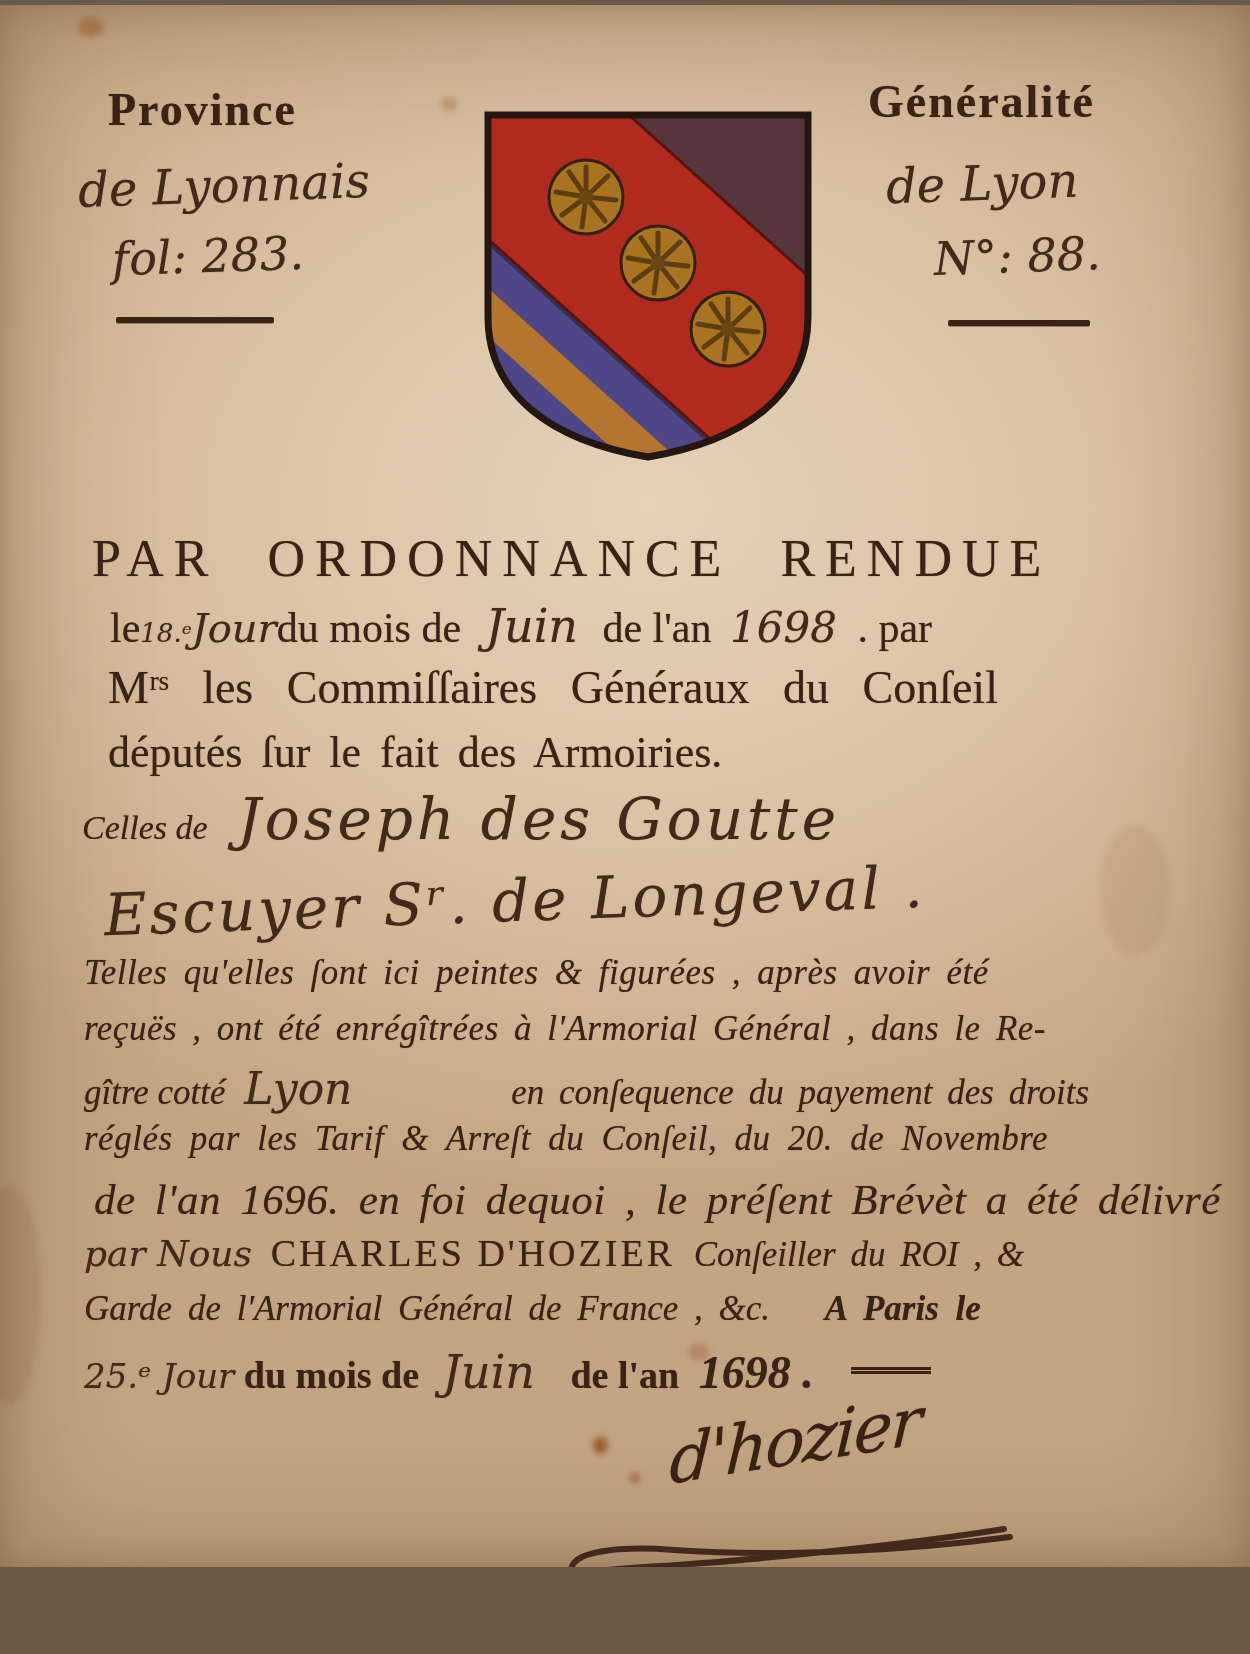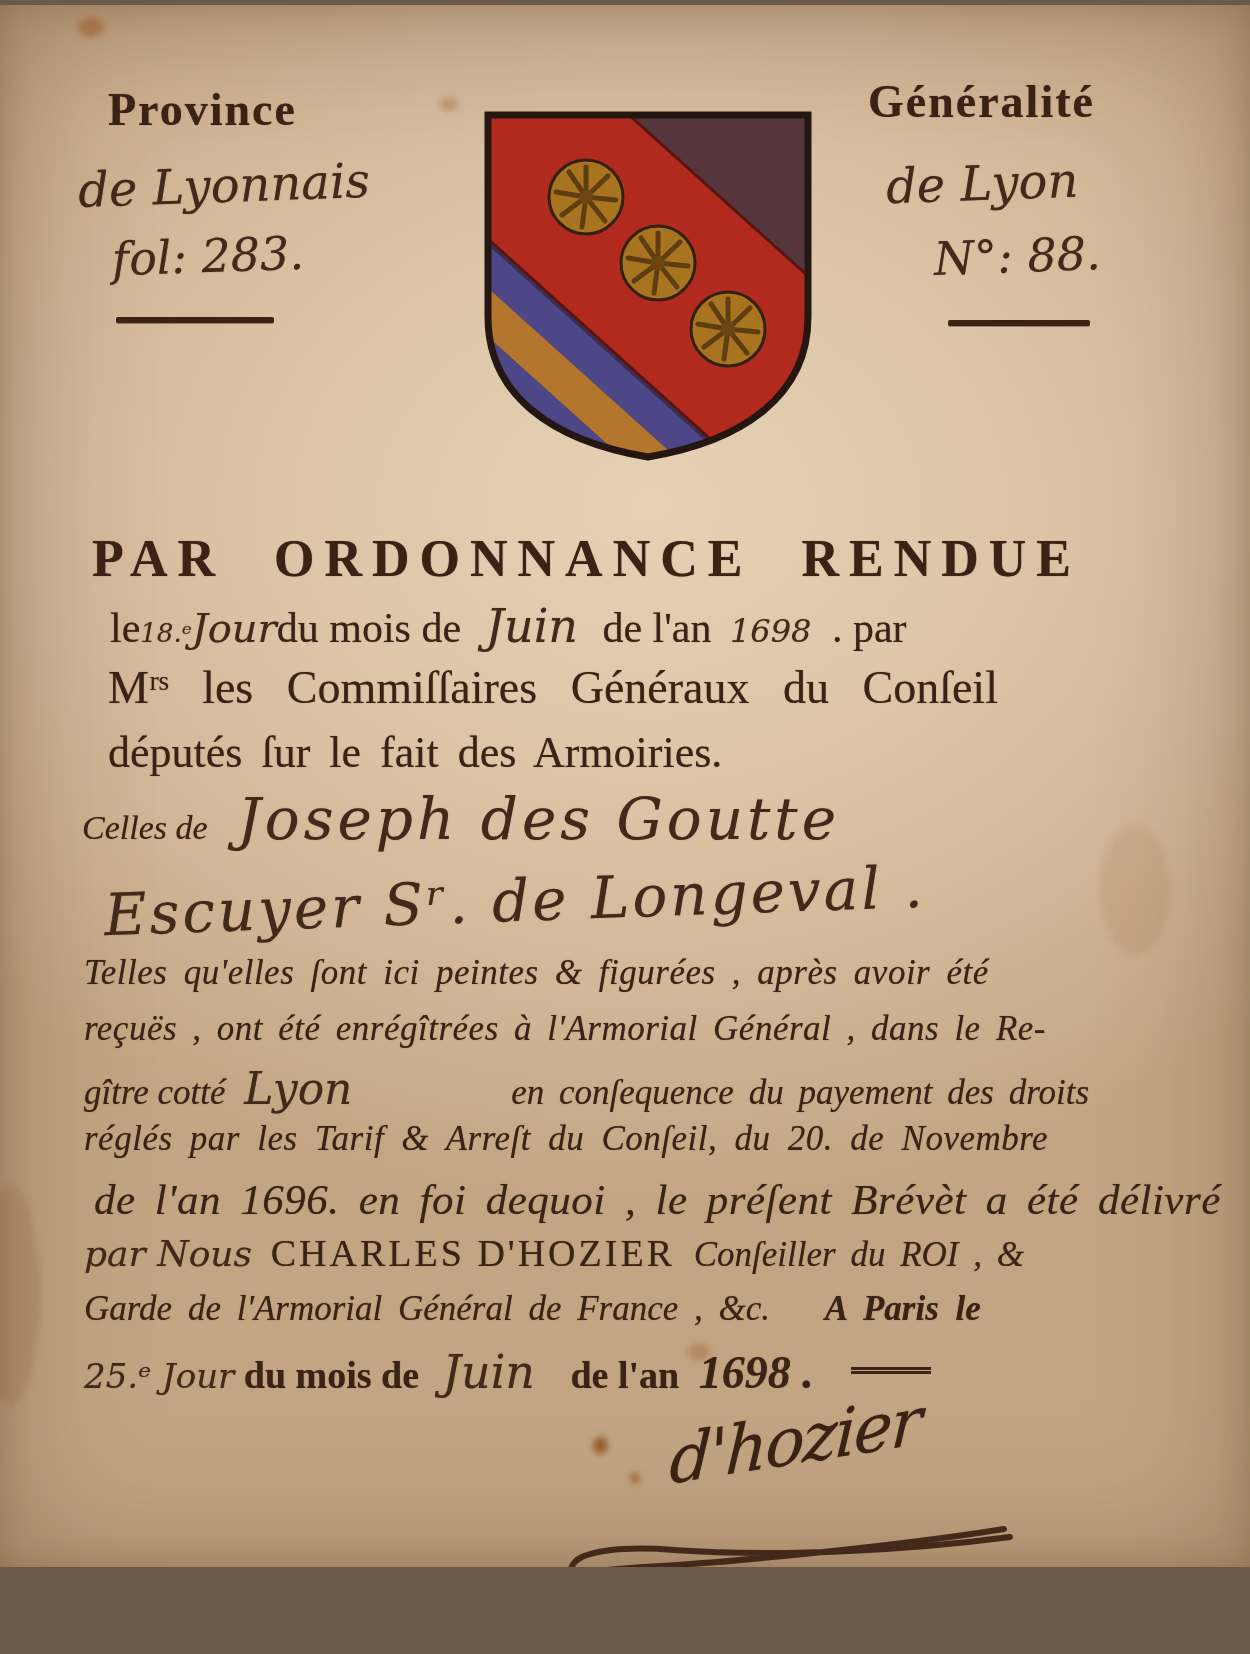--- a/index.html
+++ b/index.html
@@ -11,21 +11,21 @@
     background:
       radial-gradient(ellipse 900px 700px at 52% 32%, #e6d1b5 0%, #dcc5a7 42%, #d2b697 70%, #c3a583 100%);
     box-shadow: inset 0 0 140px rgba(92,62,32,.40), inset 0 0 30px rgba(92,62,32,.25);
     font-family:"Liberation Serif", serif;
   }
   .abs{position:absolute;white-space:nowrap;}
   .print{font-family:"Liberation Serif",serif;color:#3a2315;text-shadow:0 0 1px rgba(58,35,21,.55);}
   .script{font-family:"DejaVu Serif",serif;font-style:italic;color:#43291a;text-shadow:0 0 1px rgba(67,41,26,.5);}
   .rule{position:absolute;background:#3a2315;border-radius:2px;box-shadow:0 1px 0 rgba(58,35,21,.4);}
   .stain{position:absolute;border-radius:50%;filter:blur(3px);}
-  .heading{font-weight:bold;letter-spacing:10px;word-spacing:26px;font-size:52px;}
+  .heading{font-weight:normal;letter-spacing:10px;word-spacing:26px;font-size:52px;}
   .caps{letter-spacing:3px;}
   .tilt{display:inline-block;transform:rotate(-2deg);}
   .sig-name{
     font-family:"DejaVu Serif",serif;font-style:italic;color:#3a2113;
     font-size:66px;letter-spacing:-2px;
     transform:rotate(-9deg) skewX(-12deg);transform-origin:left bottom;
     text-shadow:0 0 1px rgba(58,33,19,.6);
   }
   .endrule{display:inline-block;vertical-align:14px;width:80px;height:7px;background:
      linear-gradient(#3a2315 0 36%, rgba(0,0,0,0) 36% 58%, #3a2315 58% 100%);}
@@ -120,21 +120,21 @@
     </g>
     <path d="M10,10 H330 V212 C330,290 266,336 170,352 C74,336 10,290 10,212 Z" fill="none" stroke="#241610" stroke-width="7"></path>
   </svg>
 
   <div class="abs print heading" style="left:92px;top:524px;">PAR ORDONNANCE RENDUE</div>
 
   <div class="abs" style="left:110px;top:594px;font-size:42px;">
     <span class="print">le</span><span class="script" style="font-size:26px;">18.ᵉ</span><span class="script" style="font-size:40px;">Jour</span><span class="print">du mois de</span>
     <span class="script" style="font-size:46px;margin:0 14px;">Juin</span>
     <span class="print">de l'an</span>
-    <span class="script" style="font-size:32px;margin-left:8px;">1698</span>
+    <span class="script" style="font-size:42px;margin-left:8px;">1698</span>
     <span class="print" style="margin-left:10px;">. par</span>
   </div>
 
   <div class="abs print" style="left:108px;top:656px;font-size:46px;word-spacing:22px;">Mʳˢ les Commiſſaires Généraux du Conſeil</div>
   <div class="abs" style="left:82px;top:780px;">
     <span class="print" style="font-style:italic;font-size:34px;">Celles de</span>
     <span class="script" style="font-size:58px;margin-left:26px;letter-spacing:4px;">Joseph des Goutte</span>
   </div>
 
   <div class="abs print" style="left:108px;top:722px;font-size:44px;word-spacing:8px;">députés ſur le fait des Armoiries.</div>

